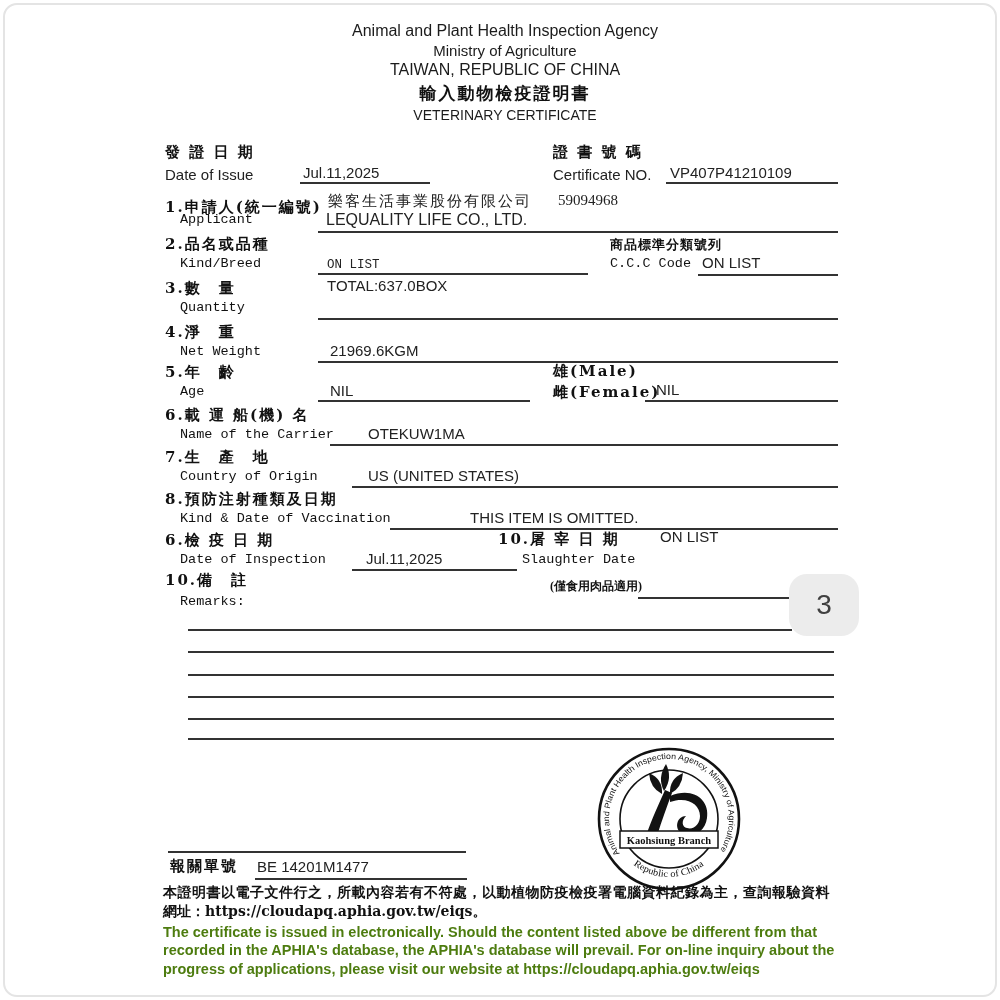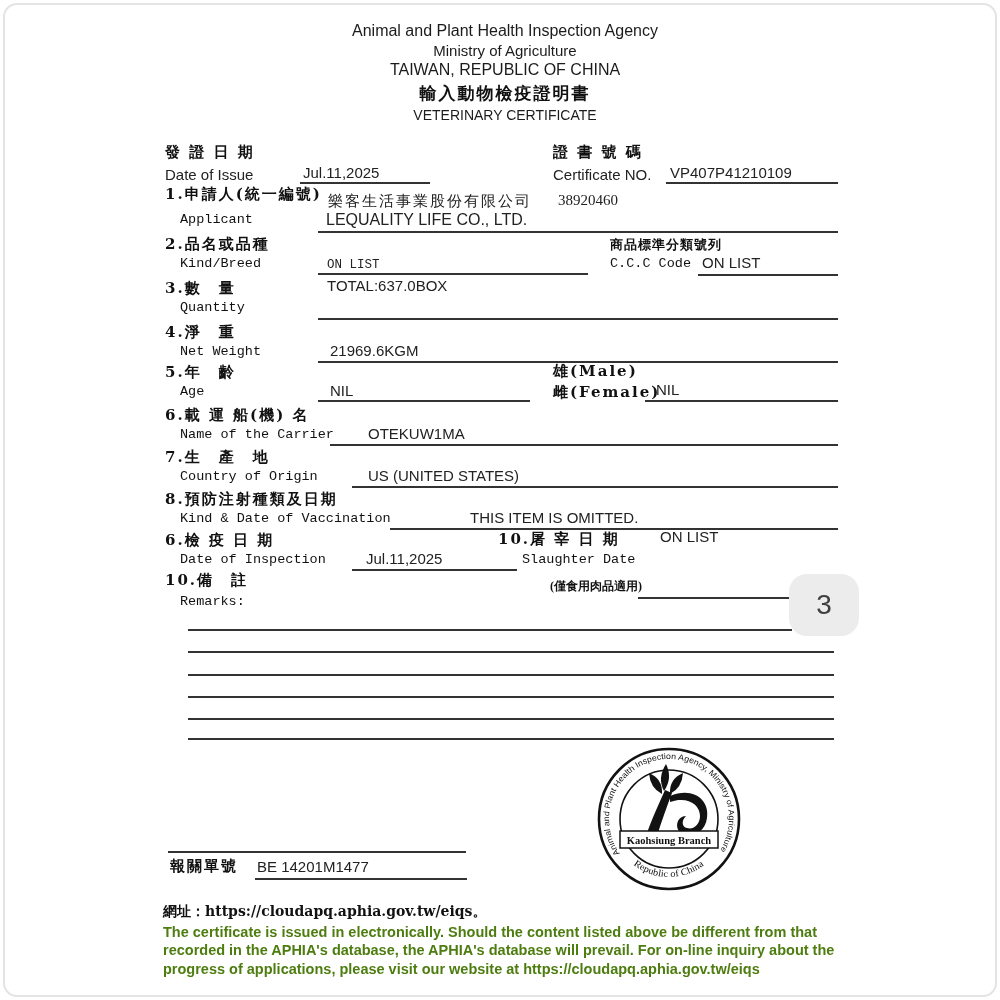--- a/index.html
+++ b/index.html
@@ -54,23 +54,23 @@
 
   <span class="abs zh" style="left:165px;top:143px">發 證 日 期</span>
   <span class="abs zh" style="left:553px;top:143px">證 書 號 碼</span>
   <span class="abs val" style="left:165px;top:166px">Date of Issue</span>
   <span class="abs val" style="left:303px;top:164px">Jul.11,2025</span>
   <div class="line" style="left:300px;top:182px;width:130px"></div>
   <span class="abs val" style="left:553px;top:166px">Certificate NO.</span>
   <span class="abs val" style="left:670px;top:164px">VP407P41210109</span>
   <div class="line" style="left:666px;top:182px;width:172px"></div>
 
-  <span class="abs zh" style="left:165px;top:185px">1.申請人(統一編號)</span>
+  <span class="abs zh" style="left:165px;top:198px">1.申請人(統一編號)</span>
   <span class="abs cjkval" style="left:328px;top:192px">樂客生活事業股份有限公司</span>
-  <span class="abs val-serif" style="left:558px;top:192px">38920460</span>
+  <span class="abs val-serif" style="left:558px;top:192px">59094968</span>
   <span class="abs mono" style="left:180px;top:212px">Applicant</span>
   <span class="abs val-lg" style="left:326px;top:211px">LEQUALITY LIFE CO., LTD.</span>
   <div class="line" style="left:318px;top:231px;width:520px"></div>
 
   <span class="abs zh" style="left:165px;top:235px">2.品名或品種</span>
   <span class="abs zh-sm" style="left:610px;top:236px">商品標準分類號列</span>
   <span class="abs mono" style="left:180px;top:256px">Kind/Breed</span>
   <span class="abs val-mono" style="left:327px;top:258px">ON LIST</span>
   <span class="abs mono" style="left:610px;top:256px">C.C.C Code</span>
   <span class="abs val" style="left:702px;top:254px">ON LIST</span>
@@ -156,15 +156,16 @@
     </g>
     <rect x="26" y="87" width="98" height="17" fill="#ffffff" stroke="#121212" stroke-width="1.5"></rect>
     <text x="75" y="100" text-anchor="middle" font-family="Liberation Serif, serif" font-weight="bold" font-size="10.5" fill="#121212">Kaohsiung Branch</text>
   </svg>
 
   <div class="line" style="left:168px;top:851px;width:298px"></div>
   <span class="abs zh" style="left:170px;top:857px">報關單號</span>
   <span class="abs val" style="left:257px;top:858px">BE  14201M1477</span>
   <div class="line" style="left:255px;top:878px;width:212px"></div>
 
+  <span class="abs footer-zh1" style="left:163px;top:884px">本證明書以電子文件行之，所載內容若有不符處，以動植物防疫檢疫署電腦資料紀錄為主，查詢報驗資料</span>
   <span class="abs footer-zh2" style="left:163px;top:903px">網址：https://cloudapq.aphia.gov.tw/eiqs。</span>
   <div class="abs footer-en" style="left:163px;top:923px;width:697px">The certificate is issued in electronically. Should the content listed above be different from that recorded in the APHIA's database, the APHIA's database will prevail. For on-line inquiry about the progress of applications, please visit our website at https://cloudapq.aphia.gov.tw/eiqs</div>
 </div>
 
 </body></html>

